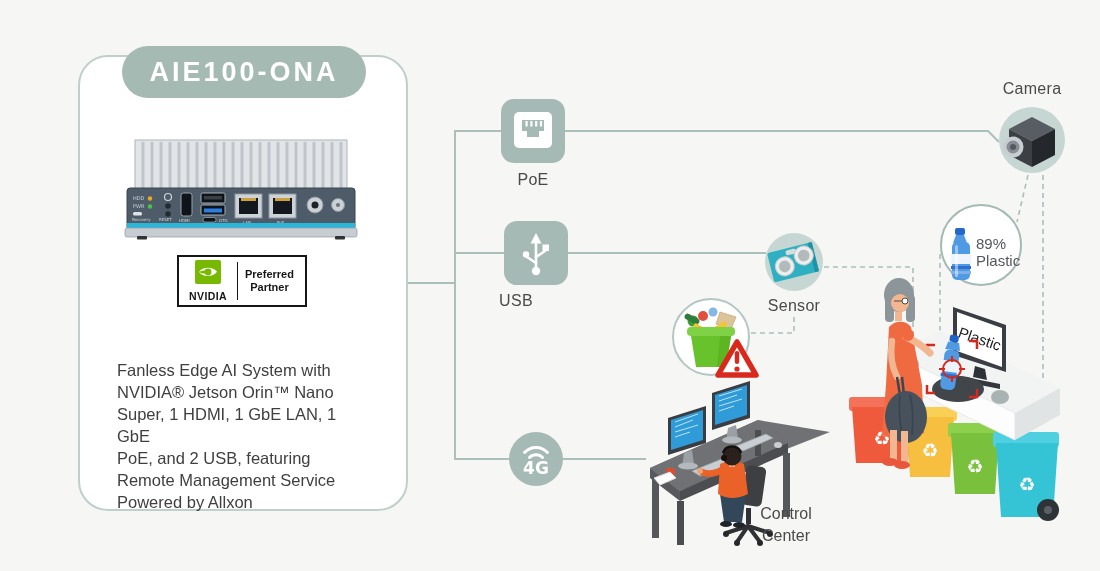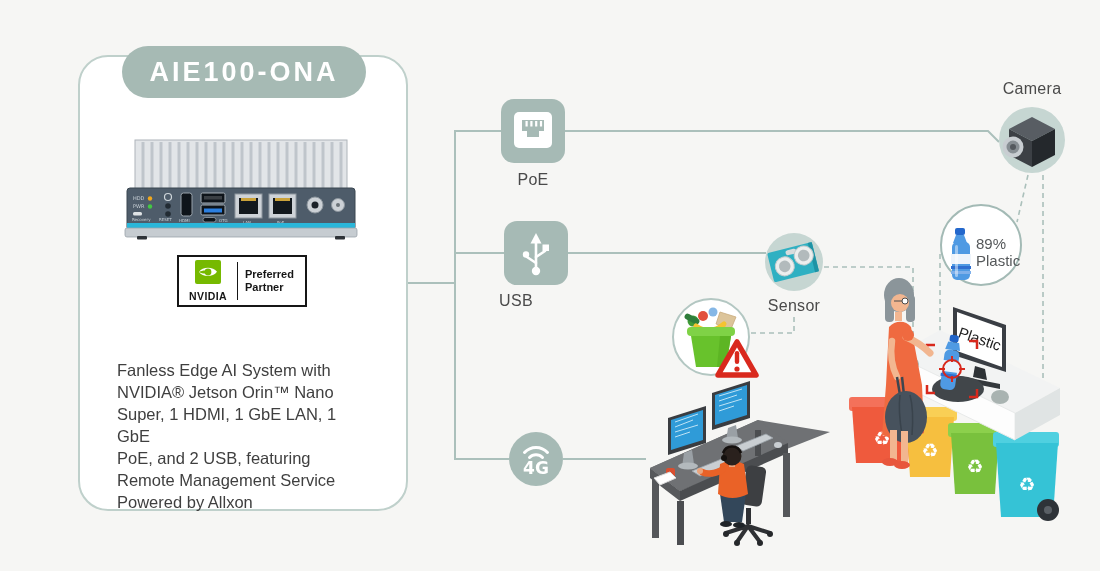--- a/index.html
+++ b/index.html
@@ -12,21 +12,21 @@
         border-radius:27px;color:#ffffff;font-size:27px;font-weight:bold;letter-spacing:3px;
         display:flex;align-items:center;justify-content:center;z-index:5;text-align:center;}
   .desc{position:absolute;left:117px;top:342px;width:256px;font-size:16.5px;line-height:22px;
         color:#3f3f3f;white-space:pre-line;margin-top:17px;}
   .nv-badge{position:absolute;left:177px;top:255px;width:130px;height:52px;border:2px solid #161616;
         background:#fff;box-sizing:border-box;display:flex;align-items:stretch;}
   .nv-left{width:58px;display:flex;flex-direction:column;align-items:center;justify-content:center;gap:6px;}
   .nv-word{font-size:10.5px;font-weight:bold;color:#161616;letter-spacing:0.4px;}
   .nv-div{width:1px;background:#161616;margin:5px 0;}
   .nv-right{flex:1;display:flex;align-items:center;padding-left:7px;font-size:11px;font-weight:bold;
-        color:#161616;line-height:13px;white-space:pre-line;}
+        color:#161616;line-height:13px;white-space:pre-line;text-align:center;}
   .iconbox{position:absolute;width:64px;height:64px;background:#a6bab5;border-radius:13px;}
   .nodelabel{position:absolute;font-size:16px;color:#4a4a4a;text-align:center;letter-spacing:0.3px;}
   .cc-label{position:absolute;left:726px;top:503px;width:120px;text-align:center;font-size:16px;
         line-height:22px;color:#4a4a4a;white-space:pre-line;}
   svg{display:block;}
 </style>
 </head>
 <body>
 
 <div class="stage">
@@ -249,20 +249,22 @@
       <ellipse cx="99" cy="157" rx="6" ry="3" fill="#1f2428"></ellipse>
       <path d="M80,96 Q92,89 104,96 L108,126 Q92,134 78,126 Z" fill="#ea6227"></path>
       <path d="M82 102 Q70 108 62 104" stroke="#ea6227" stroke-width="6.5" fill="none" stroke-linecap="round"></path>
       <circle cx="60" cy="103" r="3" fill="#eba47c"></circle>
       <rect x="89" y="93" width="6" height="6" fill="#eba47c"></rect>
       <circle cx="92" cy="88" r="9.5" fill="#2a211d"></circle>
       <path d="M83 85 A9.5 9.5 0 0 1 101 85" stroke="#14100e" stroke-width="2.5" fill="none"></path>
       <circle cx="84" cy="90" r="3" fill="#14100e"></circle>
     </g>
   </svg>
+  <div class="cc-label">Control
+Center</div>
 
   <svg class="abs" style="left:840px;top:265px" width="260" height="270" viewBox="0 0 260 270">
     <g>
       <g>
         <rect x="9" y="132" width="66" height="14" rx="3" fill="#f4715a"></rect>
         <polygon points="12,142 72,142 68,198 16,198" fill="#ef5a3d"></polygon>
         <text x="42" y="180" text-anchor="middle" font-family="'DejaVu Sans',sans-serif" font-size="19" fill="#ffffff">♻</text>
       </g>
       <g>
         <rect x="63" y="142" width="54" height="14" rx="3" fill="#f9cf55"></rect>

